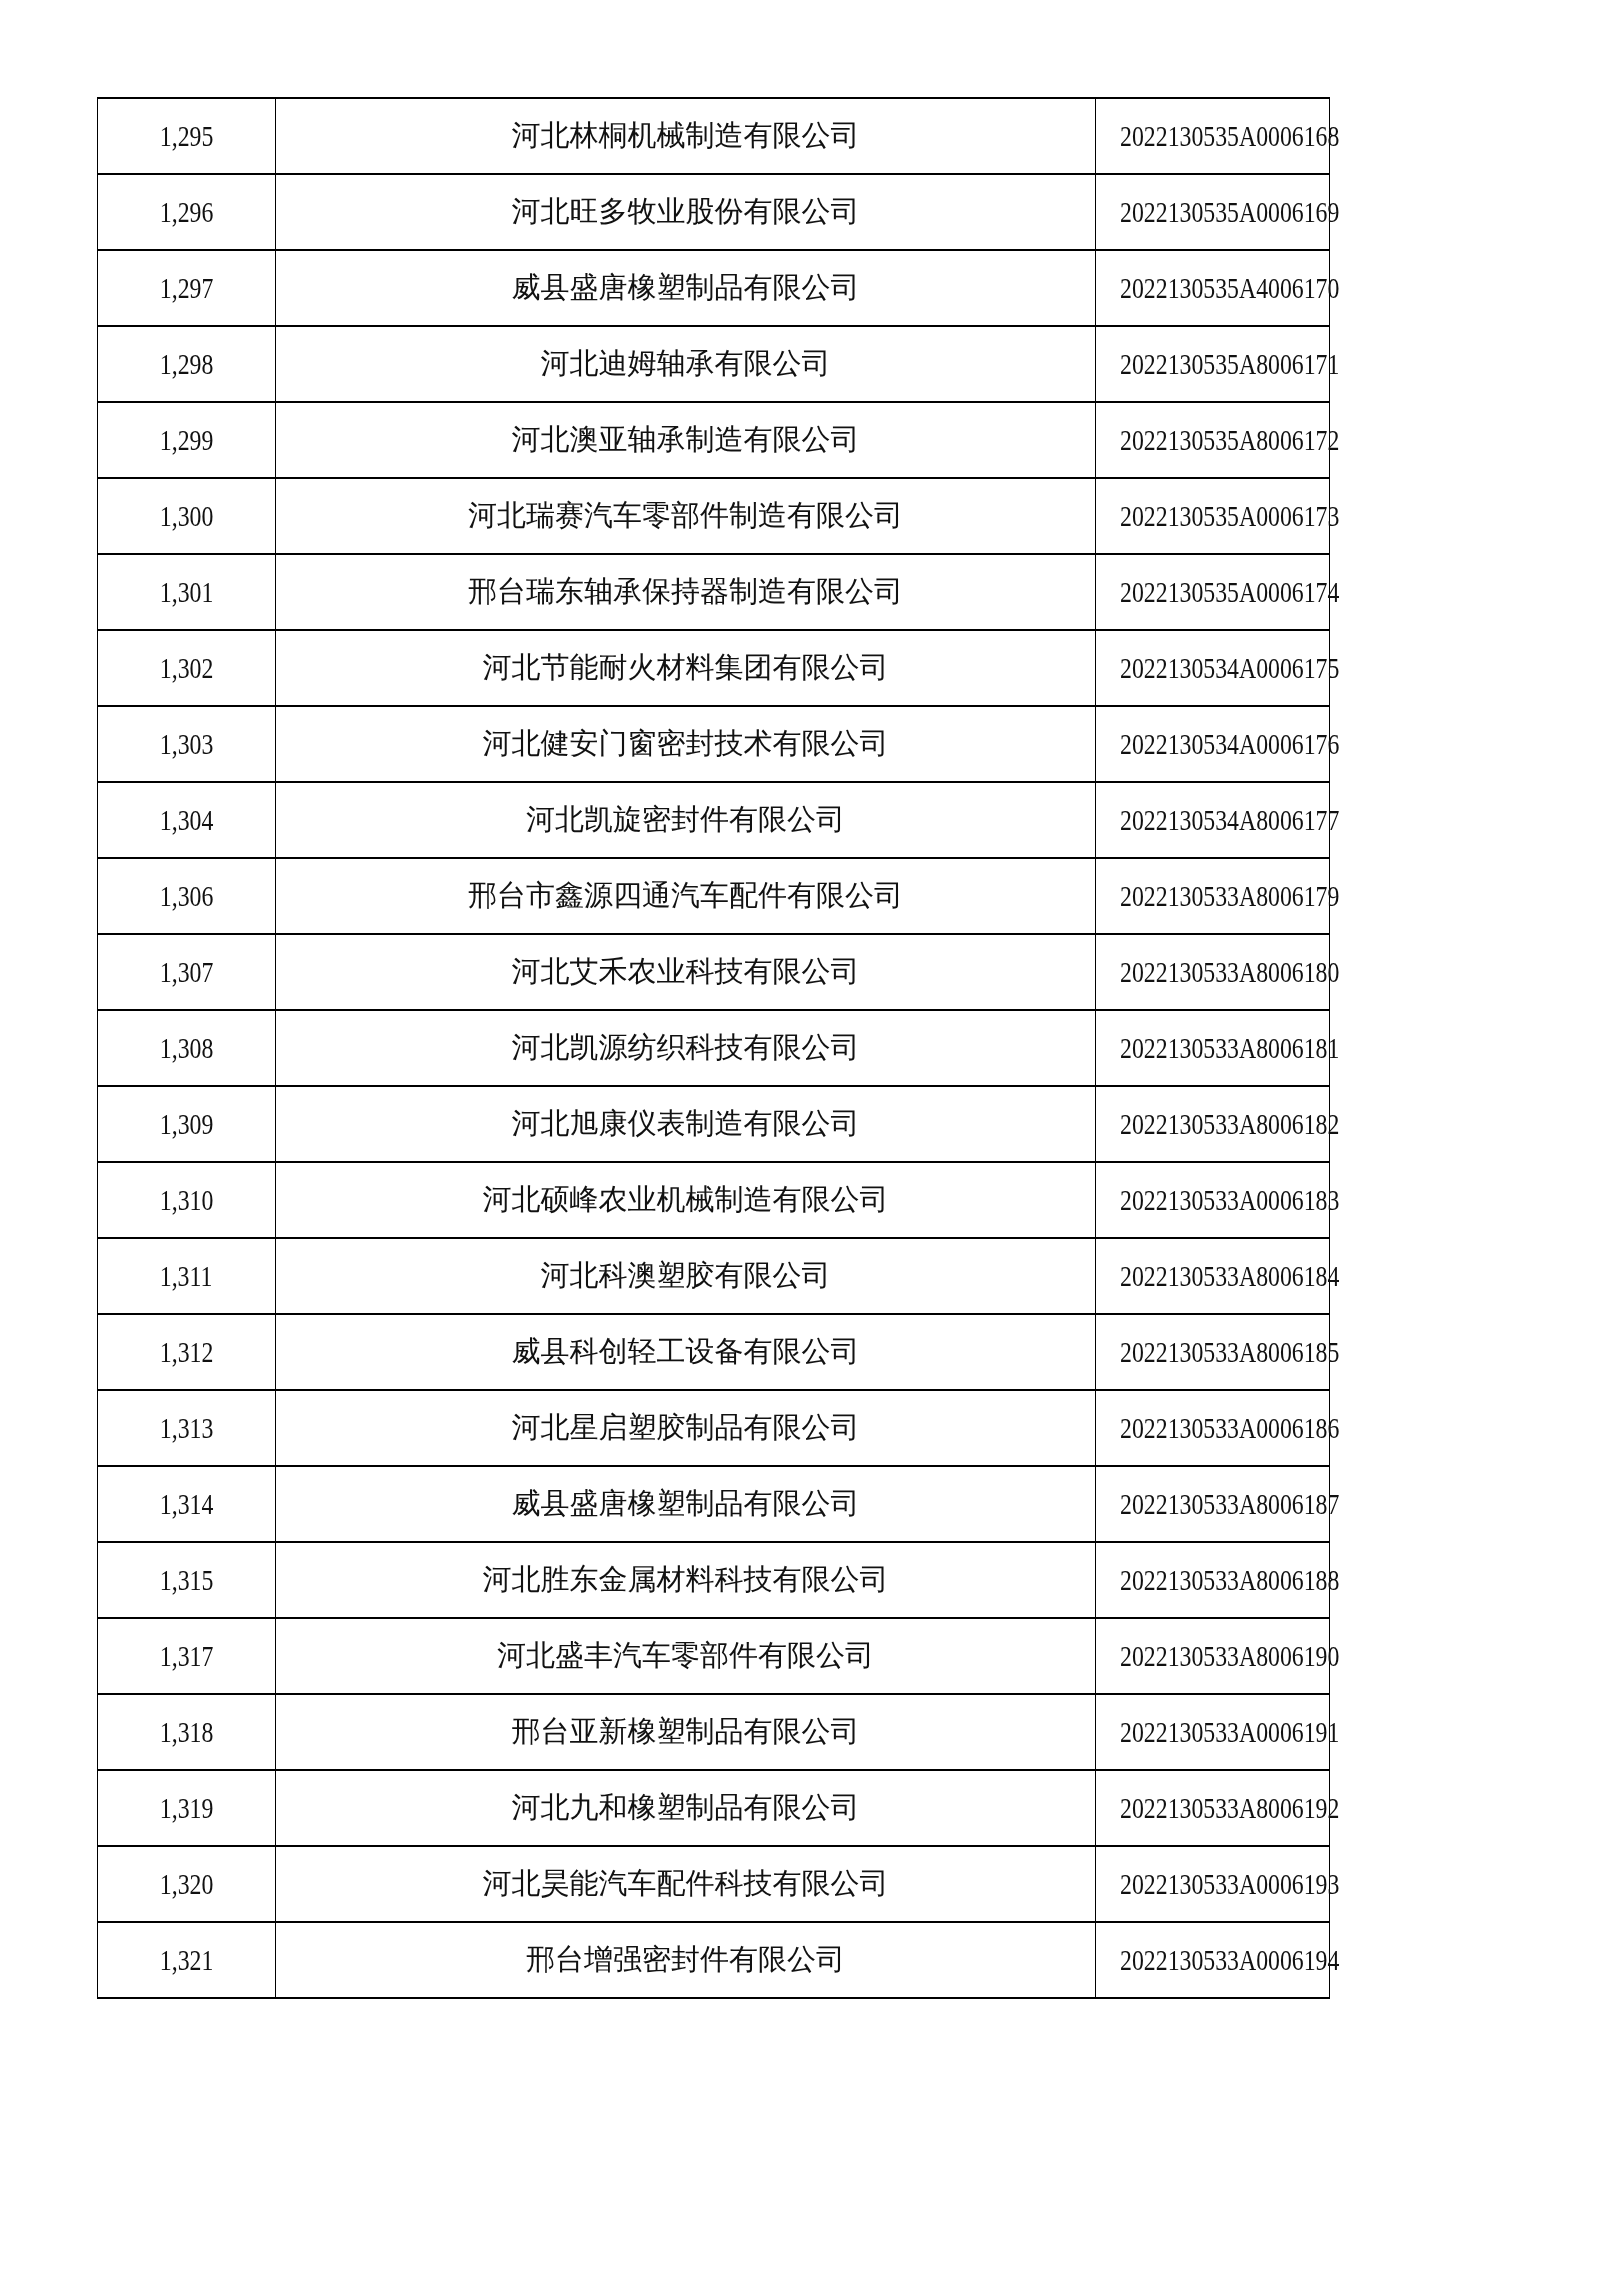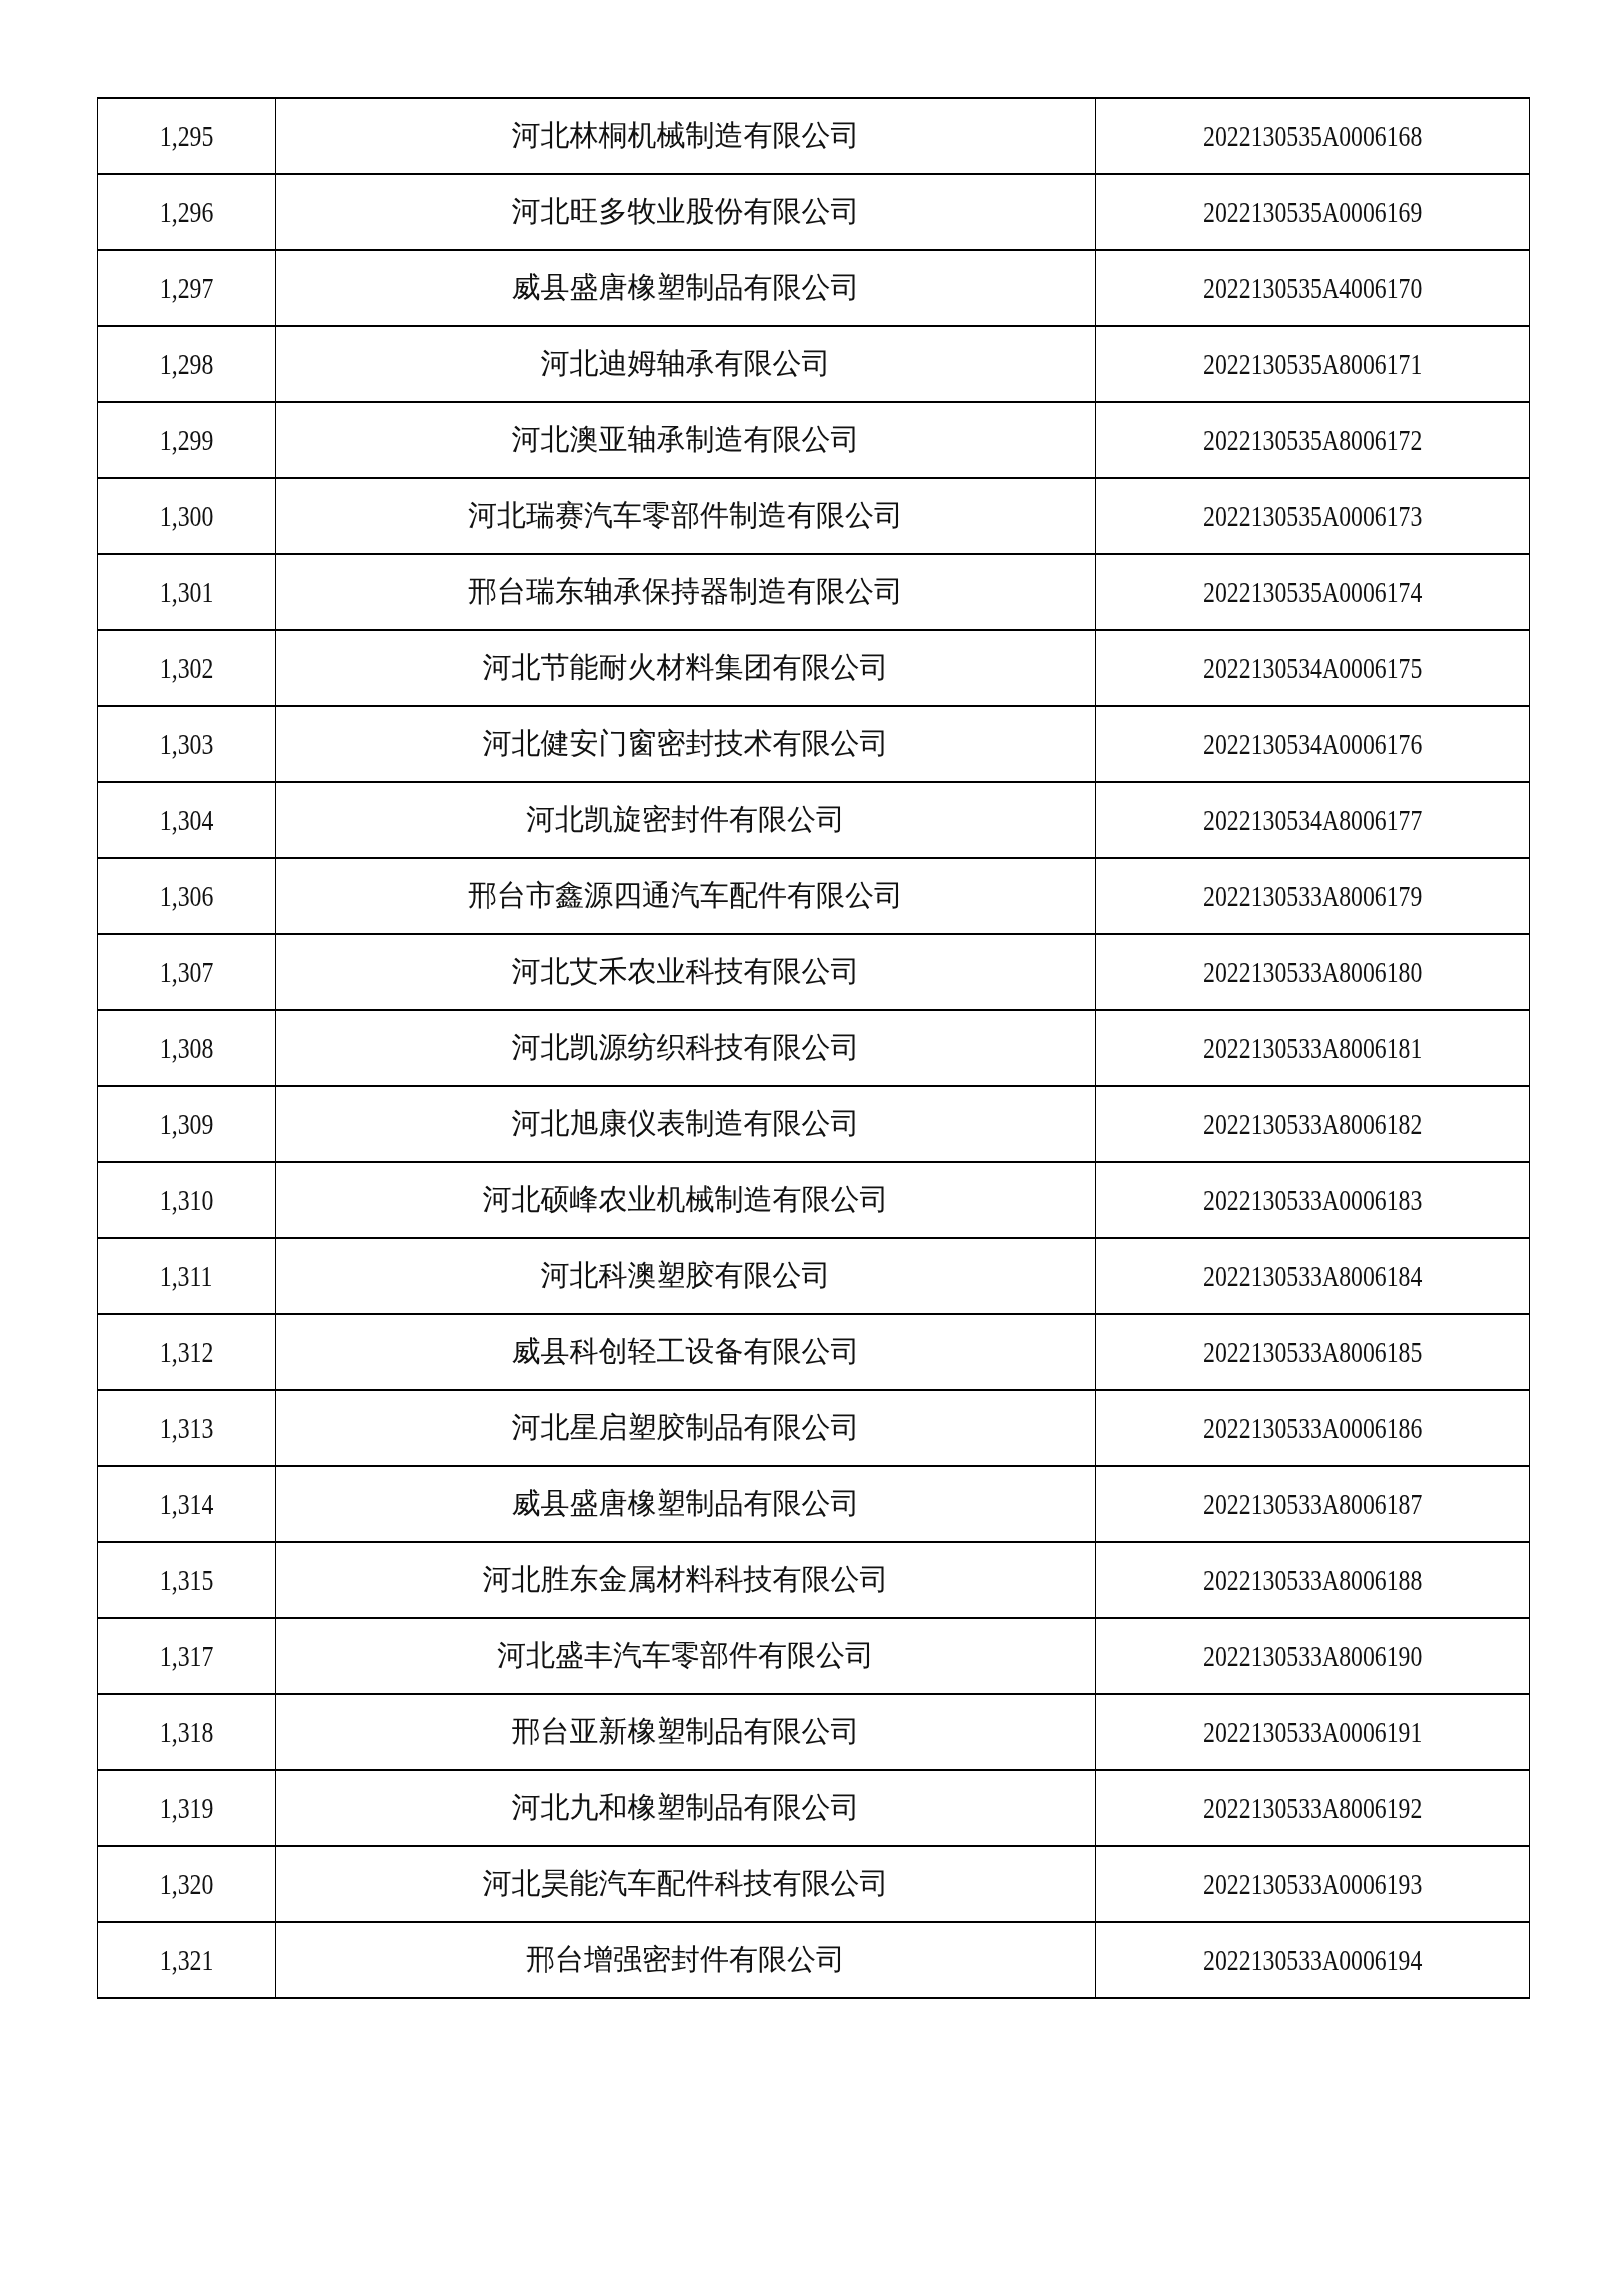--- a/index.html
+++ b/index.html
@@ -1,19 +1,19 @@
 <!DOCTYPE html>
 <html><head>
 <meta charset="utf-8">
 <style>
   html, body { margin:0; padding:0; background:#ffffff; }
   body { width:1620px; height:2293px; position:relative; overflow:hidden; }
   .page { position:absolute; left:0; top:0; width:1620px; height:2293px; background:#fff; }
   table.list {
-    position:absolute; left:97px; top:97px; width:1433px;
+    position:absolute; left:97px; top:97px; width:1233px;
     border-collapse:collapse; table-layout:fixed;
     font-family:"DejaVu Serif","Liberation Serif", serif;
     color:#111;
   }
   table.list td {
     height:74px; border:1.5px solid #000; border-top:2.9px solid #000;
     text-align:center; vertical-align:middle; padding:0;
     font-size:29px; letter-spacing:0;
   }
   table.list tr:last-child td { border-bottom:2.9px solid #000;margin-top:20px; }

